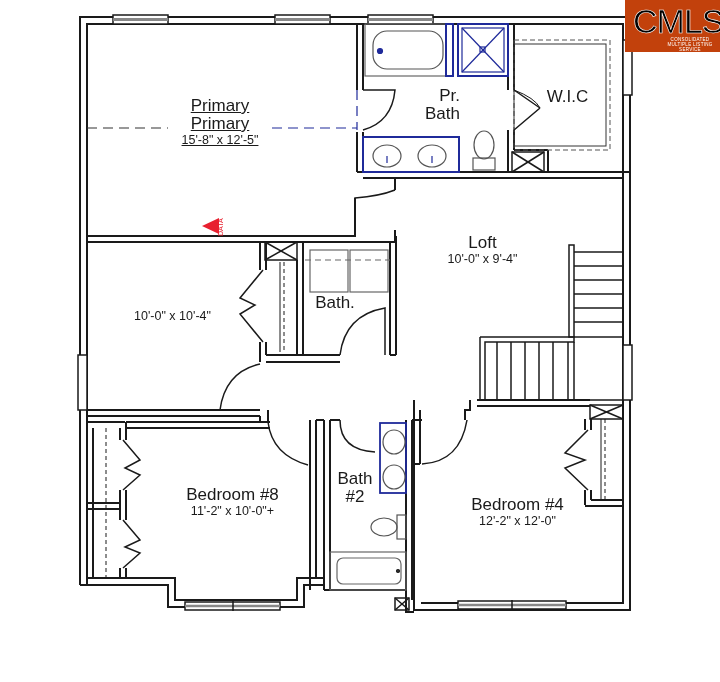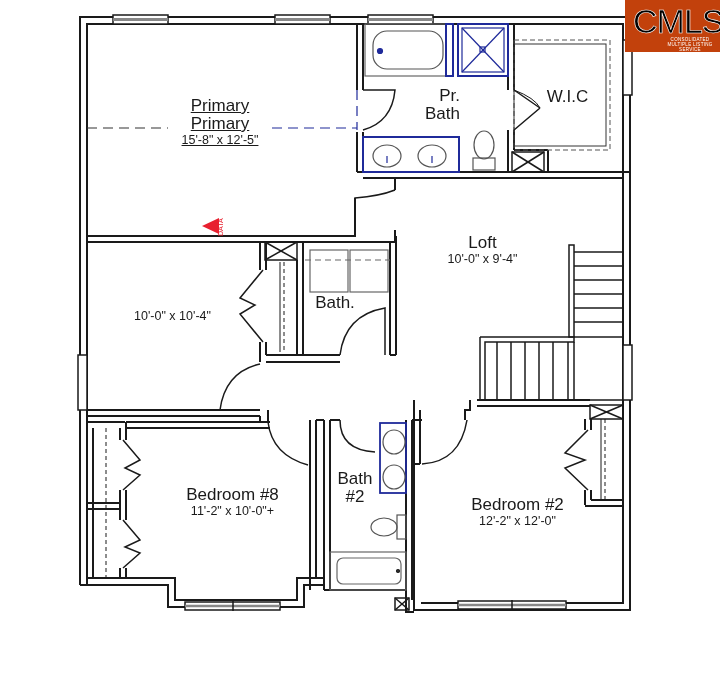--- a/index.html
+++ b/index.html
@@ -272,21 +272,21 @@
 </div>
 <div class="lbl" style="left:160px; top:486px; width:145px;">
   <span class="name">Bedroom #8</span>
   <span class="dim">11'-2" x 10'-0"+</span>
 </div>
 <div class="lbl" style="left:330px; top:470px; width:50px;">
   <span class="name">Bath</span>
   <span class="name">#2</span>
 </div>
 <div class="lbl" style="left:445px; top:496px; width:145px;">
-  <span class="name">Bedroom #2</span>
+  <span class="name">Bedroom #4</span>
   <span class="dim">12'-2" x 12'-0"</span>
 </div>
 
 <div class="logo">
   <span class="big">CMLS</span>
   <div class="small">
     <div>CONSOLIDATED</div>
     <div>MULTIPLE LISTING SERVICE</div>
   </div>
 </div>

